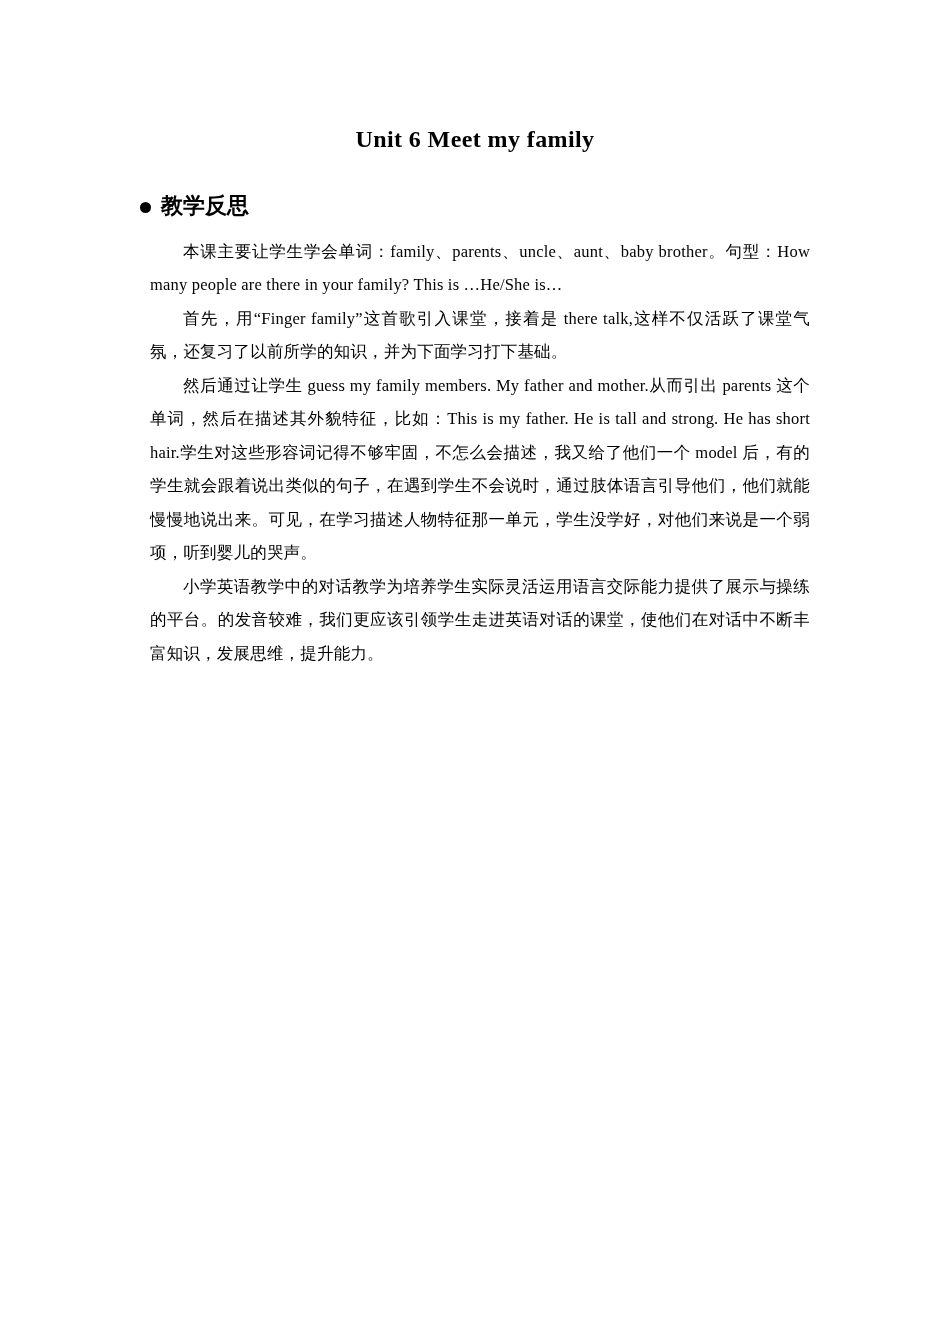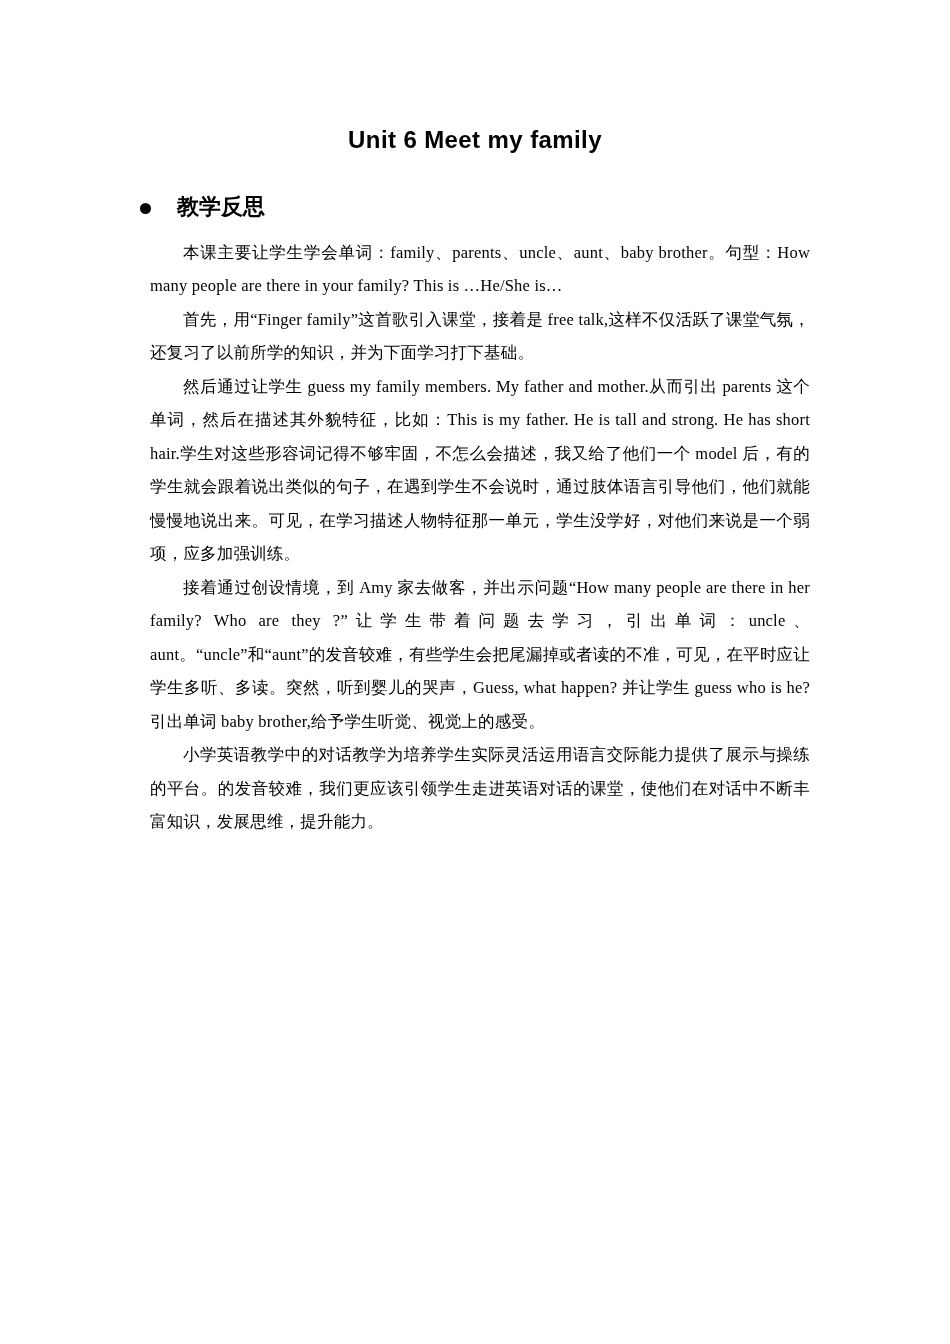--- a/index.html
+++ b/index.html
@@ -16,35 +16,35 @@
   }
   .page {
     position: relative;
     width: 950px;
     height: 1344px;
     box-sizing: border-box;
     padding: 108px 140px 0 140px;
   }
   .doc-title {
     text-align: center;
-    font-family: Liberation Sans, sans-serif;
+    font-family: Liberation Serif, serif;
     font-weight: bold;
     font-size: 24px;
     letter-spacing: 0.4px;
     margin: 0 0 4px 0;
     padding-top: 18px;
   }
   .section-heading {
     font-family: "DejaVu Sans", sans-serif;
     font-weight: bold;
     font-size: 22px;
     margin: 38px 0 14px 0;
     display: flex;
     align-items: center;
-    gap: 26px;
+    gap: 10px;
   }
   .bullet-dot {
     display: inline-block;
     width: 11px;
     height: 11px;
     border-radius: 50%;
     background: #000;
     flex: 0 0 auto;
     position: relative;
     top: 1px;
@@ -72,18 +72,17 @@
 <div class="page">
 
   <h1 class="doc-title">Unit 6 Meet my family</h1>
 
   <div class="section-heading">
     <span class="bullet-dot"></span>
     <span>教学反思</span>
   </div>
 
   <p class="para">本课主要让学生学会单词：family、parents、uncle、aunt、baby brother。句型：How many people are there in your family? This is …He/She is…</p>
-  <p class="para">首先，用“Finger family”这首歌引入课堂，接着是 free talk,这样不仅活跃了课堂气氛，还复习了以前所学的知识，并为下面学习打下基础。</p>
-  <p class="para">然后通过让学生 guess my family members.  My father and mother.从而引出 parents 这个单词，然后在描述其外貌特征，比如：This is my father. He is tall and strong.  He has short hair.学生对这些形容词记得不够牢固，不怎么会描述，我又给了他们一个 model 后，有的学生就会跟着说出类似的句子，在遇到学生不会说时，通过肢体语言引导他们，他们就能慢慢地说出来。可见，在学习描述人物特征那一单元，学生没学好，对他们来说是一个弱项，应多加强训练。</p>
-  <p class="para">接着通过创设情境，到 Amy 家去做客，并出示问题“How many people are there in her family? Who are they ?”让学生带着问题去学习，引出单词：uncle、aunt。“uncle”和“aunt”的发音较难，有些学生会把尾漏掉或者读的不准，可见，在平时应让学生多听、多读。突然，听到婴儿的哭声，Guess, what happen? 并让学生 guess who is he? 引出单词 baby brother,给予学生听觉、视觉上的感受。</p>
+  <p class="para">首先，用“Finger family”这首歌引入课堂，接着是 there talk,这样不仅活跃了课堂气氛，还复习了以前所学的知识，并为下面学习打下基础。</p>
+  <p class="para">然后通过让学生 guess my family members.  My father and mother.从而引出 parents 这个单词，然后在描述其外貌特征，比如：This is my father. He is tall and strong.  He has short hair.学生对这些形容词记得不够牢固，不怎么会描述，我又给了他们一个 model 后，有的学生就会跟着说出类似的句子，在遇到学生不会说时，通过肢体语言引导他们，他们就能慢慢地说出来。可见，在学习描述人物特征那一单元，学生没学好，对他们来说是一个弱项，听到婴儿的哭声。</p>
   <p class="para last-block">小学英语教学中的对话教学为培养学生实际灵活运用语言交际能力提供了展示与操练的平台。的发音较难，我们更应该引领学生走进英语对话的课堂，使他们在对话中不断丰富知识，发展思维，提升能力。</p>
 
 </div>
 
 </body></html>

